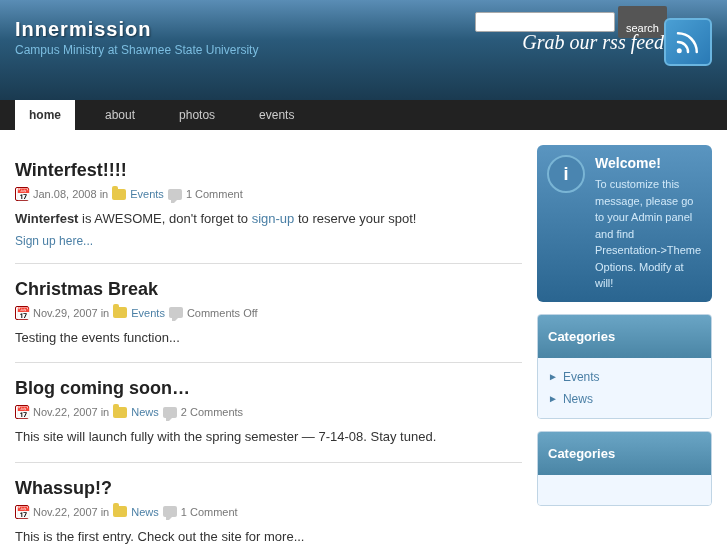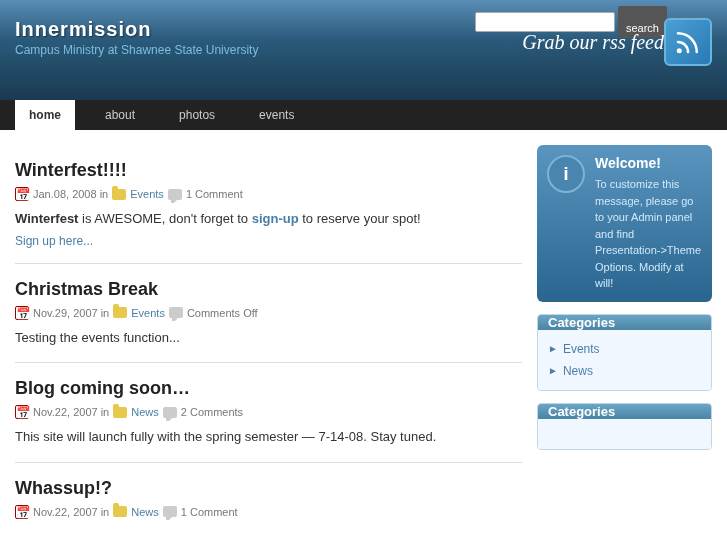--- a/index.html
+++ b/index.html
@@ -186,42 +186,42 @@
       border-left: 3px solid #ccc;
       border-right: 3px solid transparent;
       border-top: 3px solid #ccc;
     }
     .post-excerpt {
       font-size: 13px;
       color: #333;
       line-height: 1.5;
     }
     .post-excerpt strong { font-weight: bold; }
-    .post-excerpt a { color: #4a7fa5; text-decoration: none; font-weight: bold; }
+    .post-excerpt a { color: #4a7fa5; text-decoration: none; }
     .read-more {
       color: #4a7fa5;
       text-decoration: none;
       font-size: 12px;
       display: inline-block;
       margin-top: 5px;
     }
 
     
     .widget {
       margin-bottom: 12px;
       border: 1px solid #c0d5e5;
       border-radius: 4px;
       overflow: hidden;
     }
     .widget-title {
       background: linear-gradient(180deg, #6aa5c5 0%, #4a85a5 100%);
       color: #fff;
       font-size: 13px;
       font-weight: bold;
-      padding: 0 10px;
+      padding: 14px 10px;
     }
     .widget-content {
       background: #f0f7ff;
       padding: 8px 10px;
     }
 
     
     .welcome-widget {
       background: linear-gradient(180deg, #5a95c0 0%, #2a6590 100%);
       border-radius: 6px;
@@ -340,20 +340,21 @@
       <div class="post">
         <div class="post-title">Whassup!?</div>
         <div class="post-meta">
           <span class="calendar-icon" style="background: transparent; font-size: 12px;">📅</span>
           <span>Nov.22, 2007 in</span>
           <span class="folder-icon"></span>
           <a href="#">News</a>
           <span class="comment-icon"></span>
           <span>1 Comment</span>
         </div>
+        <div class="post-excerpt">This is the first entry. Check out the site for more...</div>
       </div>
     </div>
 
   <div id="sidebar">
 
     <div class="welcome-widget">
       <div class="welcome-icon">i</div>
       <div class="welcome-text">
         <h3>Welcome!</h3>
         <p>To customize this message, please go to your Admin panel and find Presentation-&gt;Theme Options. Modify at will!</p>

